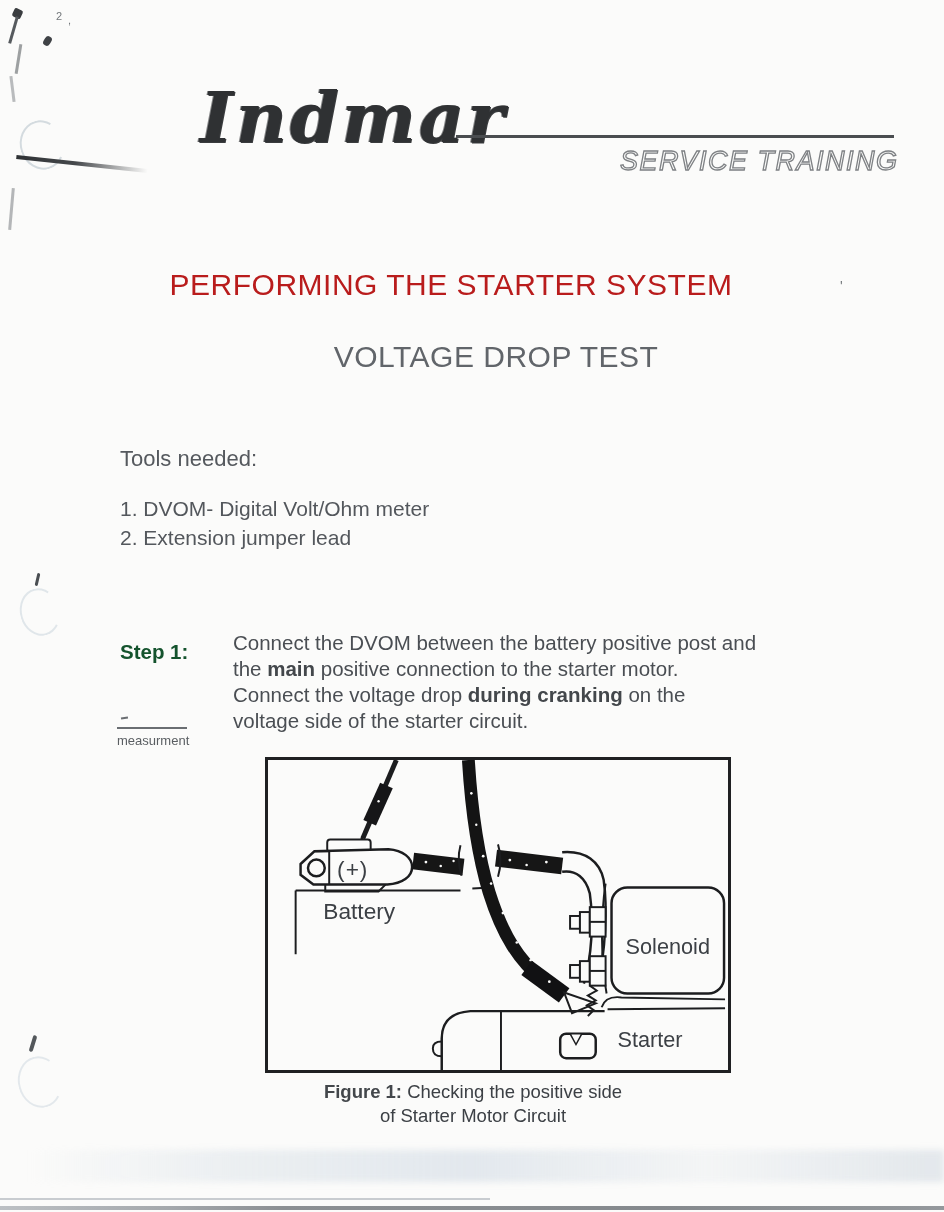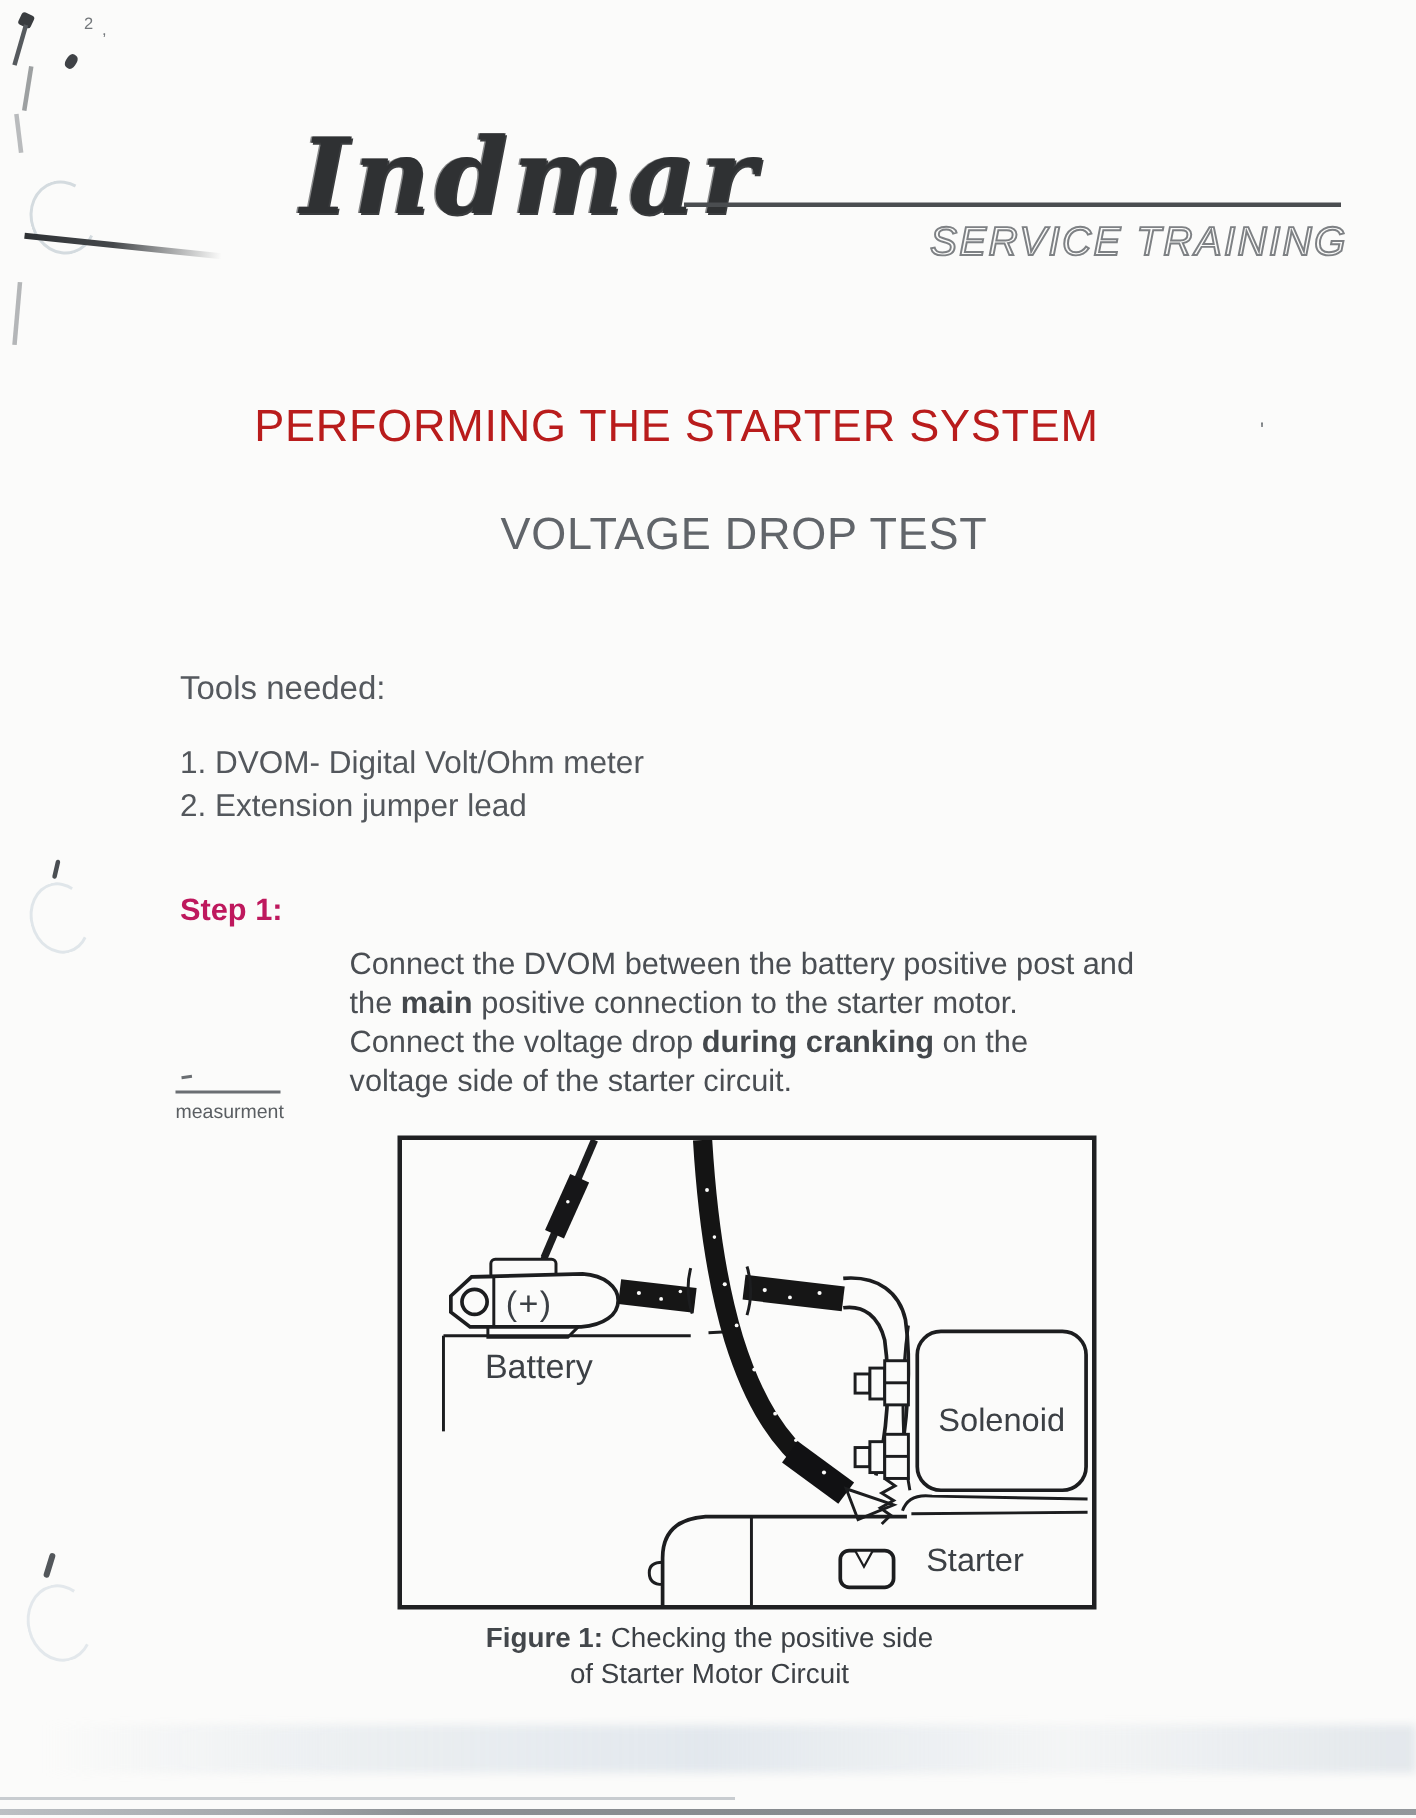--- a/index.html
+++ b/index.html
@@ -23,21 +23,21 @@
     font-size:27px;font-weight:normal;font-style:italic;letter-spacing:1.5px;
     color:rgba(252,252,251,.05);margin-left:14px;-webkit-text-stroke:1.3px #7e8184;
   }
   
   .title1{left:0;top:268px;width:902px;text-align:center;font-size:30px;color:#b91c1c;letter-spacing:.5px;}
   .title2{left:0;top:340px;width:902px;text-align:center;font-size:30px;color:#61656a;letter-spacing:.5px;padding-left:45px;}
   
   .tools-heading{left:120px;top:446px;font-size:22px;color:#55595e;}
   .tools-list{left:120px;top:495px;font-size:21px;line-height:28.5px;color:#53575c;}
   
-  .step-label{left:120px;top:595px;font-size:20.5px;font-weight:bold;color:#be185d;}
+  .step-label{left:120px;top:640px;font-size:20.5px;font-weight:bold;color:#14532d;}
   .step-text{left:233px;top:630px;width:580px;font-size:20.5px;line-height:26px;color:#4a4e53;}
   .b{font-weight:bold;color:#43474b;}
   
   .blank-dash{left:121px;top:717px;width:7px;height:2px;background:#6a6e72;transform:rotate(-8deg);}
   .blank-line{left:117px;top:727px;width:70px;height:2px;background:#6a6e72;}
   .margin-note{left:117px;top:733px;font-size:13px;color:#5a5e62;}
   
   .figure-frame{
     left:265px;top:757px;width:466px;height:316px;box-sizing:border-box;
     border:3px solid #1f2022;background:#fbfbfa;

